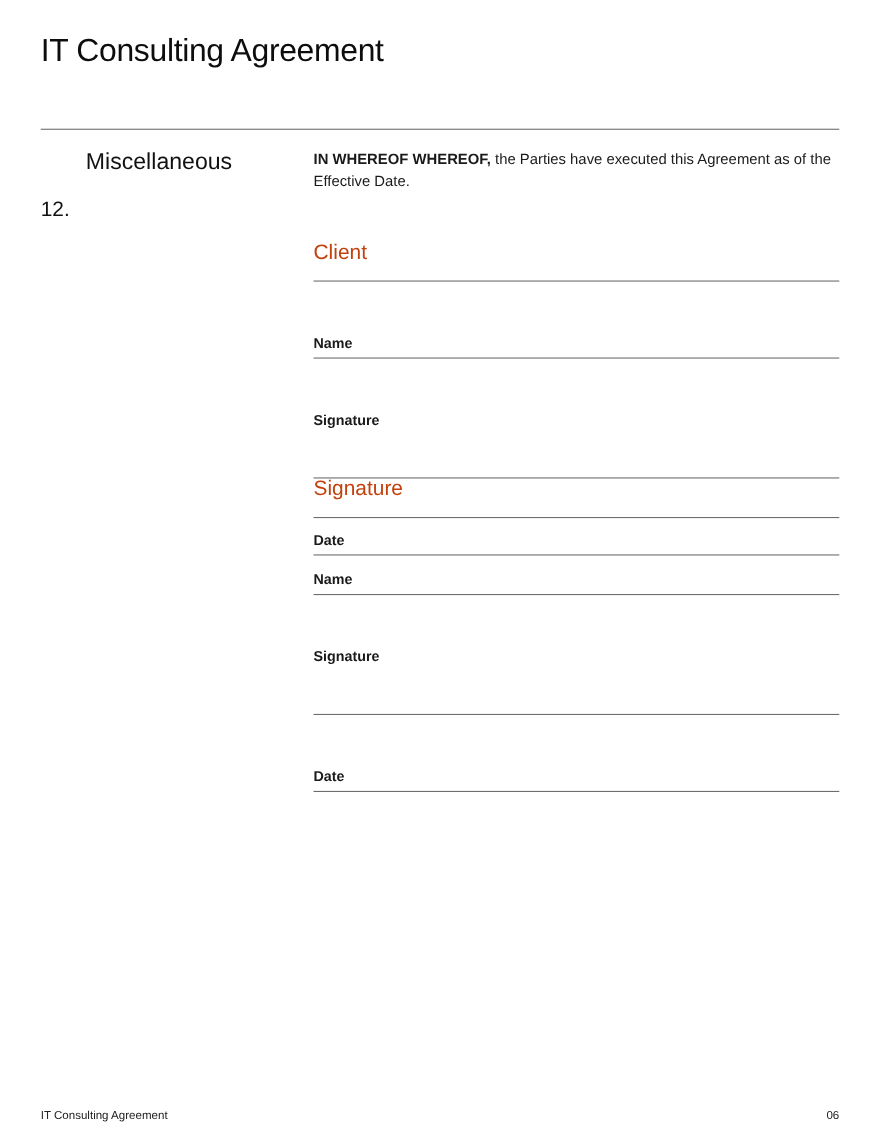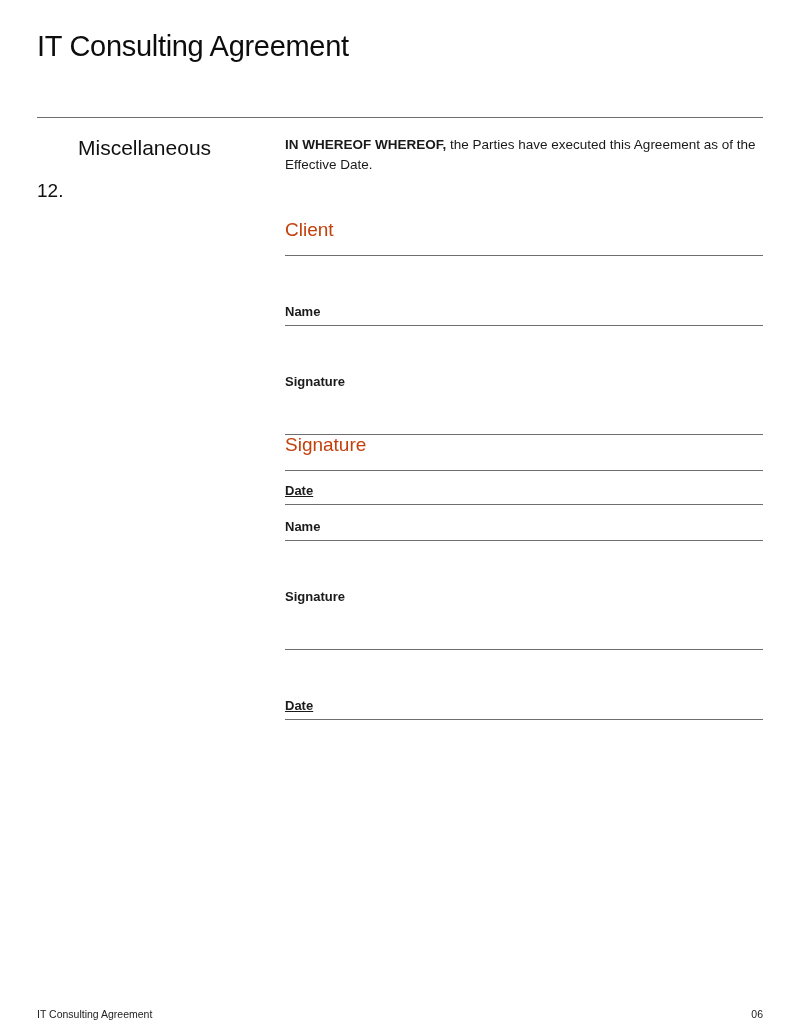--- a/index.html
+++ b/index.html
@@ -10,21 +10,21 @@
     .section-num { position: absolute; left: 37px; top: 148px; font-size: 19px; color: #111; margin-top: 32px; }
     .section-title { position: absolute; left: 78px; top: 136px; font-size: 21px; color: #111; }
     .intro { position: absolute; left: 285px; top: 135px; width: 478px; font-size: 13.5px; line-height: 20px; color: #1a1a1a; }
     .intro b { font-weight: 700; }
     .party { position: absolute; left: 285px; width: 478px; }
     .party-name { font-size: 19px; color: #c2410c; height: 37px; line-height: 24px; }
     .rule { height: 1px; background: #6e6e6e; width: 100%; }
     .field-label { font-size: 13px; font-weight: 700; color: #1a1a1a; padding-top: 8px; margin-top: 40px; }
     .field-name { height: 29px; }
     .field-sig { height: 68px; }
-    .field-date { height: 29px; text-decoration: underline; }
+    .field-date { height: 29px; }
     .footer-left { position: absolute; left: 37px; top: 1008px; font-size: 10.5px; color: #222; }
     .footer-right { position: absolute; right: 37px; top: 1008px; font-size: 10.5px; color: #222; }
   </style>
 </head>
 <body>
 
 <h1 class="title">IT Consulting Agreement</h1>
 <div class="top-rule"></div>
 
 <div class="section-num">12.</div>

